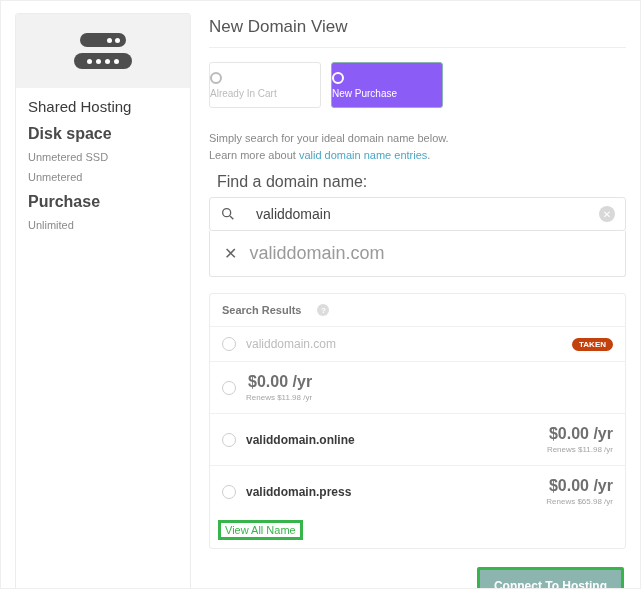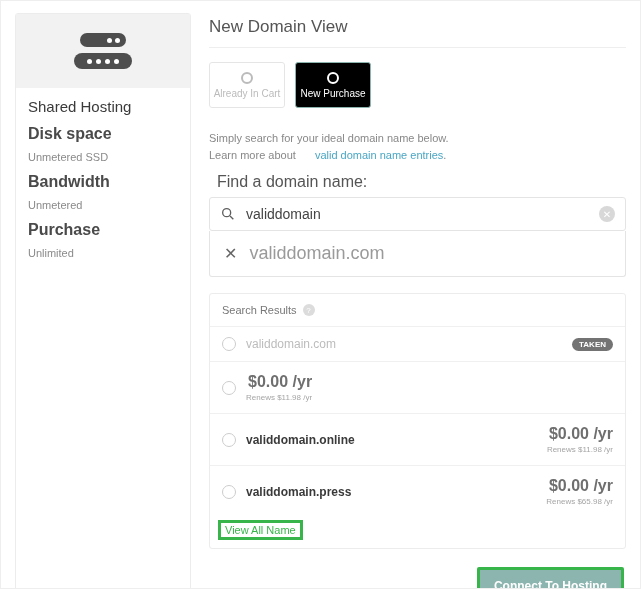--- a/index.html
+++ b/index.html
@@ -45,37 +45,37 @@
   .plan-title { font-size: 15px; font-weight: 400; color: #3a3a3a; margin-bottom: 10px; }
   .spec-label { font-size: 16px; color:#4a4a4a; font-weight:600; margin-top:10px; }
   .spec-value { font-size: 11px; color:#8a8a8a; margin-top:8px; }
 
   .main { flex: 1; min-width:0; }
   .page-title { font-size: 17px; color:#555; font-weight:400; padding: 4px 0 10px; }
   .hr { border: none; border-top:1px solid #eee; margin-bottom:14px; }
 
   .tabs { display:flex; gap:10px; margin-bottom:22px; }
   .tab {
-    width: 76px; height: 46px;
+    width: 112px; height: 46px;
     border: 1px solid #e5e5e5;
     border-radius: 3px;
-    display:flex; flex-direction:column; align-items:center; justify-content:center;
+    display:flex; flex-direction:column; align-items:flex-start; justify-content:center;
     font-size: 10px; color:#bbb; cursor:pointer;
   }
-  .tab.active { background:#000000; border-color:#8cb5b0; color:#fff; }
+  .tab.active { background:#8b5cf6; border-color:#8cb5b0; color:#fff; }
   .tab-circle { width:12px; height:12px; border:2px solid currentColor; border-radius:50%; margin-bottom:4px; }
 
   .help-text { font-size:11px; color:#888; line-height:1.5; }
-  .help-link { color:#4aa6c4; text-decoration:none;margin-left:16px; }
+  .help-link { color:#4aa6c4; text-decoration:none; }
 
   .find-label { font-size:16px; color:#555; margin:10px 8px 6px; }
 
   .search-box {
     border:1px solid #e4e4e4; border-radius:3px;
-    display:flex; align-items:center; padding:8px 10px; gap:10px;
+    display:flex; align-items:center; padding:8px 10px; gap:20px;
   }
   .search-box input {
     flex:1; border:none; outline:none; font-size:14px; color:#444;
   }
   .mag-icon { width:16px; height:16px; stroke:#5e5e5e; fill:none; stroke-width:2; }
   .clear-icon {
     width:16px; height:16px; border-radius:50%; background:#d8d8d8;
     display:flex; align-items:center; justify-content:center; color:#fff; font-size:10px; cursor:pointer;
   }
 
@@ -84,40 +84,40 @@
     display:flex; align-items:center; gap:12px; padding:12px 14px;
     font-size:18px; color:#9a9a9a;
   }
   .x-icon { font-size:16px; color:#666; cursor:pointer; }
 
   .results-card {
     margin-top:16px; border:1px solid #ececec; border-radius:3px;
     padding:10px 0 0;
   }
   .results-title {
-    font-size:11px; color:#777; padding:0 12px 10px; display:flex; align-items:center; gap:6px;
+    font-size:11px; color:#777; padding:0 12px 10px; display:flex; align-items:center; gap:16px;font-weight:bold;
   }
   .info-dot { width:12px;height:12px;border-radius:50%;background:#dcdcdc;display:inline-flex;align-items:center;justify-content:center;color:#fff;font-size:8px; }
 
   .results-scroll {
     max-height: 186px; overflow-y: scroll; border-top:1px solid #f0f0f0;
   }
   .results-scroll::-webkit-scrollbar { width:10px; }
   .results-scroll::-webkit-scrollbar-thumb { background:#c8c8c8; }
   .results-scroll::-webkit-scrollbar-track { background:#f4f4f4; }
 
   .result-row {
     display:flex; align-items:center; padding:10px 12px;
     border-bottom:1px solid #f0f0f0; cursor:pointer; gap:10px;
   }
   .radio { width:14px;height:14px;border:1px solid #ccc;border-radius:50%; flex-shrink:0; }
   .domain-name { font-size:12px; color:#3a3a3a; font-weight:600; flex:1; }
   .domain-name.taken { color:#bcbcbc; font-weight:400; }
   .taken-badge {
-    background:#737373; color:#fff; font-size:8px; font-weight:600;
+    background:#c2410c; color:#fff; font-size:8px; font-weight:600;
     padding:2px 7px; border-radius:9px;
   }
   .price-col { text-align:right; font-size:8px; color:#a5a5a5; line-height:1.3; }
   .price-main { font-size:16px; color:#6f6f6f; font-weight:600; }
 
   .footer-links { padding:8px 8px; }
   .view-tlds {
     display:inline-block; color:#38b54a; font-size:11px;
     border:3px solid #38b54a; padding:1px 4px; cursor:pointer;
   }
@@ -145,21 +145,20 @@
             <span class="dot"></span>
             <span class="dot"></span>
           </div>
       </div>
     </div>
     <div class="sidebar-body">
       <div class="plan-title">Shared Hosting</div>
       <div id="specs">
           <div class="spec-label">Disk space</div>
           <div class="spec-value">Unmetered SSD</div>
-          <div class="spec-label">Bandwidth</div>
           <div class="spec-value">Unmetered</div>
           <div class="spec-label">Purchase</div>
           <div class="spec-value">Unlimited</div>
         </div>
     </div>
   </aside>
 
   <main class="main">
     <h1 class="page-title">New Domain View</h1>
     <hr class="hr">

